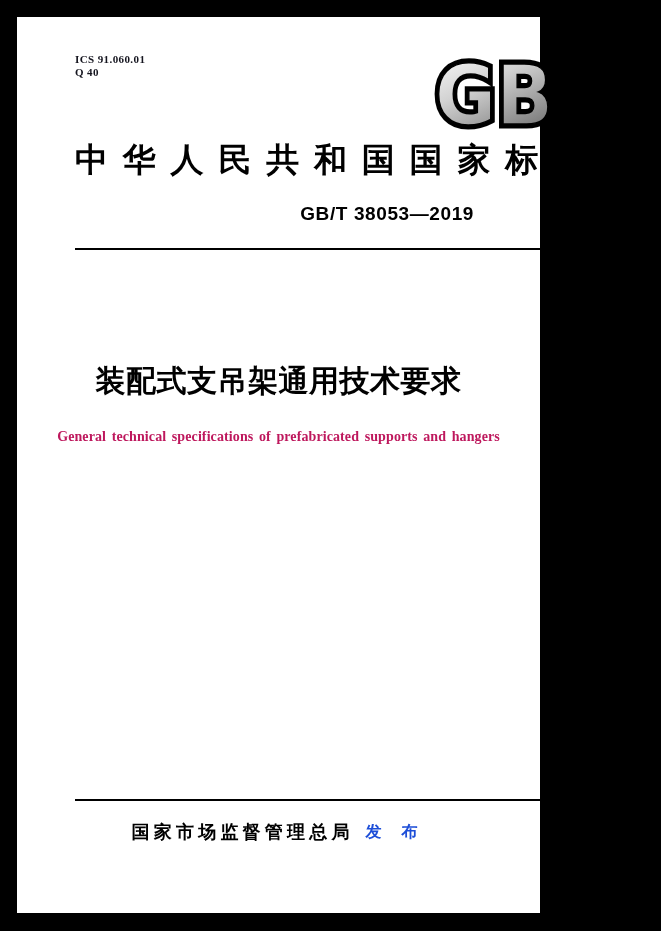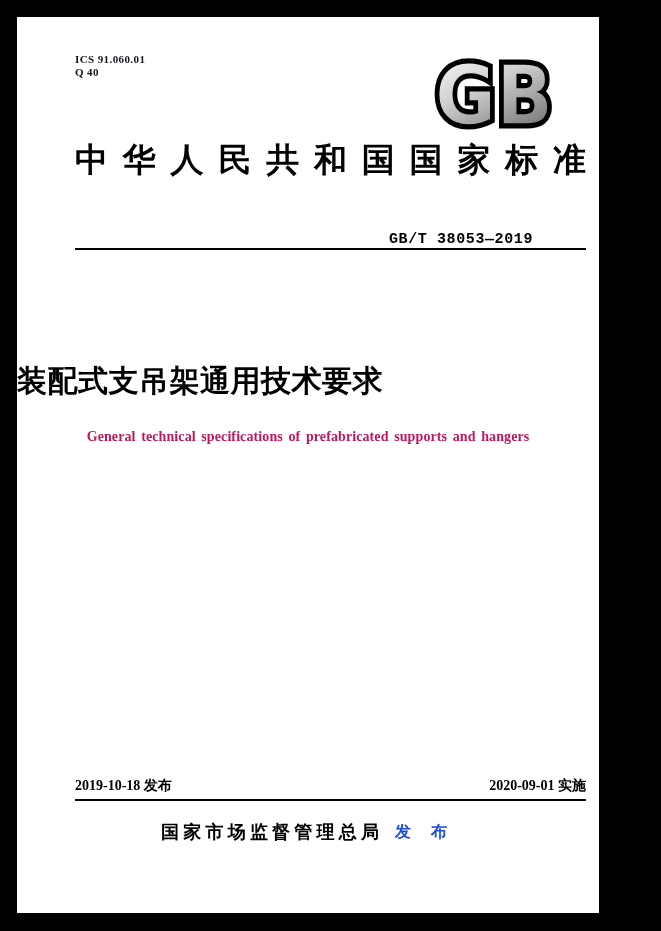--- a/index.html
+++ b/index.html
@@ -6,21 +6,21 @@
   html, body { width: 661px; height: 931px; }
   body {
     background: #000000;
     position: relative;
     font-family: "Liberation Serif", serif;
     overflow: hidden;
   }
   .page {
     position: absolute;
     left: 17px; top: 17px;
-    width: 582px; height: 896px;
+    width: 523px; height: 896px;
     background: #ffffff;
     color: #000000;
     padding-left: 8px;
   }
   
   .ics-block {
     position: absolute;
     left: 58px; top: 36px;
     font-family: "Liberation Serif", serif;
     font-weight: bold;
@@ -45,41 +45,40 @@
     font-weight: bold;
     font-size: 33px;
     line-height: 38px;
     color: #000;
   }
   .justify-chars { display: flex; justify-content: space-between; }
   
   .std-number {
     position: absolute;
     top: 186px; right: 66px;
-    font-family: Liberation Mono, monospace;
-    font-weight: bold;
-    font-size: 15px;
+    font-family: Liberation Sans, sans-serif;
+    font-weight: bold;
+    font-size: 19px;
     letter-spacing: 0.6px;
     color: #000;
-    margin-top: 28px;
   }
   .rule {
     position: absolute;
     left: 58px;
     width: 511px; height: 2px;
     background: #000;
   }
   .rule-top { top: 231px; }
   .rule-bottom { top: 782px; }
   
   .title-cn {
     position: absolute;
     left: 0; top: 344px;
     width: 100%;
-    text-align: left;
+    text-align: center;
     font-family: "Liberation Sans", sans-serif;
     font-weight: bold;
     font-size: 30px;
     letter-spacing: 0.5px;
     color: #000;
   }
   
   .title-en {
     position: absolute;
     left: 0; top: 412px;
@@ -171,24 +170,20 @@
     </div>
 
   <div class="std-number">GB/T 38053—2019</div>
 
   <div class="rule rule-top"></div>
 
   <div class="title-cn">装配式支吊架通用技术要求</div>
 
   <div class="title-en">General technical specifications of prefabricated supports and hangers</div>
 
-  <div class="dates-row">
-    <span>2019-10-18 发布</span>
-    <span>2020-09-01 实施</span>
-  </div>
 
   <div class="rule rule-bottom"></div>
 
   <div class="publisher">
     <div class="publisher-col">
       <div class="justify-chars">
           <span>国</span>
           <span>家</span>
           <span>市</span>
           <span>场</span>

